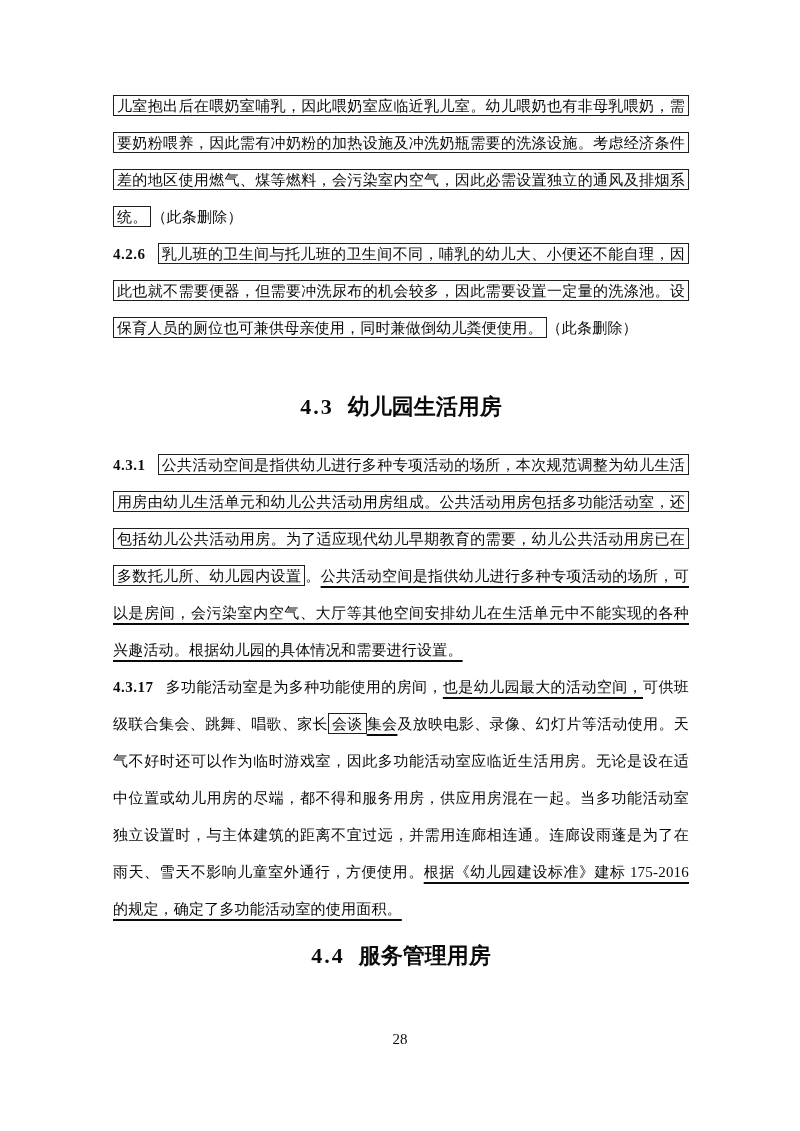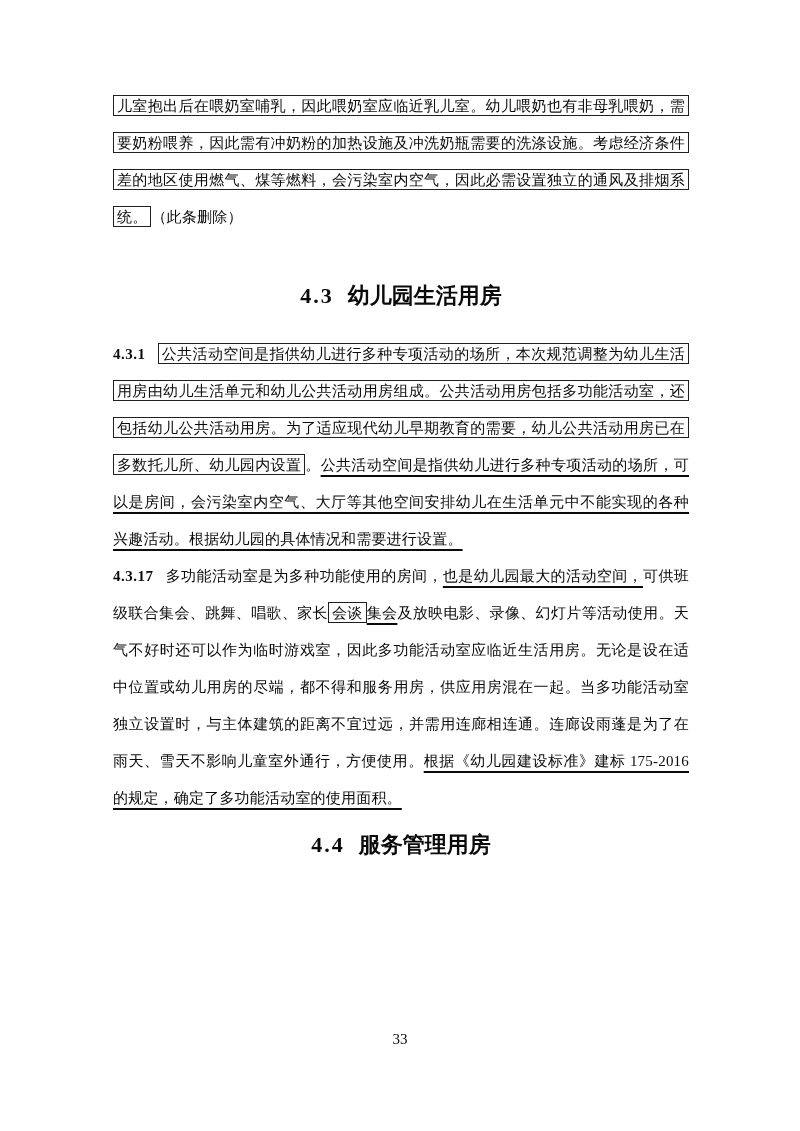--- a/index.html
+++ b/index.html
@@ -64,19 +64,20 @@
     font-size: 15px;
     color: #0a0a0a;
   }
 </style>
 </head>
 <body>
 
 <div class="page">
   <div class="content" id="content">
       <p class="para"><span class="seg-boxed">儿室抱出后在喂奶室哺乳，因此喂奶室应临近乳儿室。幼儿喂奶也有非母乳喂奶，需要奶粉喂养，因此需有冲奶粉的加热设施及冲洗奶瓶需要的洗涤设施。考虑经济条件差的地区使用燃气、煤等燃料，会污染室内空气，因此必需设置独立的通风及排烟系统。</span><span class="seg-plain">（此条删除）</span></p>
+      <p class="para"><span class="seg-num">4.2.6</span><span class="seg-boxed">乳儿班的卫生间与托儿班的卫生间不同，哺乳的幼儿大、小便还不能自理，因此也就不需要便器，但需要冲洗尿布的机会较多，因此需要设置一定量的洗涤池。设保育人员的厕位也可兼供母亲使用，同时兼做倒幼儿粪便使用。</span><span class="seg-plain">（此条删除）</span></p>
       <div class="heading"><span class="h-num">4.3</span><span>幼儿园生活用房</span></div>
       <p class="para"><span class="seg-num">4.3.1</span><span class="seg-boxed">公共活动空间是指供幼儿进行多种专项活动的场所，本次规范调整为幼儿生活用房由幼儿生活单元和幼儿公共活动用房组成。公共活动用房包括多功能活动室，还包括幼儿公共活动用房。为了适应现代幼儿早期教育的需要，幼儿公共活动用房已在多数托儿所、幼儿园内设置</span><span class="seg-plain">。</span><span class="seg-underline">公共活动空间是指供幼儿进行多种专项活动的场所，可以是房间，会污染室内空气、大厅等其他空间安排幼儿在生活单元中不能实现的各种兴趣活动。根据幼儿园的具体情况和需要进行设置。</span></p>
       <p class="para"><span class="seg-num">4.3.17</span><span class="seg-plain">多功能活动室是为多种功能使用的房间，</span><span class="seg-underline">也是幼儿园最大的活动空间，</span><span class="seg-plain">可供班级联合集会、跳舞、唱歌、家长</span><span class="seg-boxed">会谈</span><span class="seg-underline">集会</span><span class="seg-plain">及放映电影、录像、幻灯片等活动使用。天气不好时还可以作为临时游戏室，因此多功能活动室应临近生活用房。无论是设在适中位置或幼儿用房的尽端，都不得和服务用房，供应用房混在一起。当多功能活动室独立设置时，与主体建筑的距离不宜过远，并需用连廊相连通。连廊设雨蓬是为了在雨天、雪天不影响儿童室外通行，方便使用。</span><span class="seg-underline">根据《幼儿园建设标准》建标 175-2016 的规定，确定了多功能活动室的使用面积。</span></p>
       <div class="heading"><span class="h-num">4.4</span><span>服务管理用房</span></div>
     </div>
-  <div class="page-number">33</div>
+  <div class="page-number">28</div>
 </div>
 
 </body></html>

